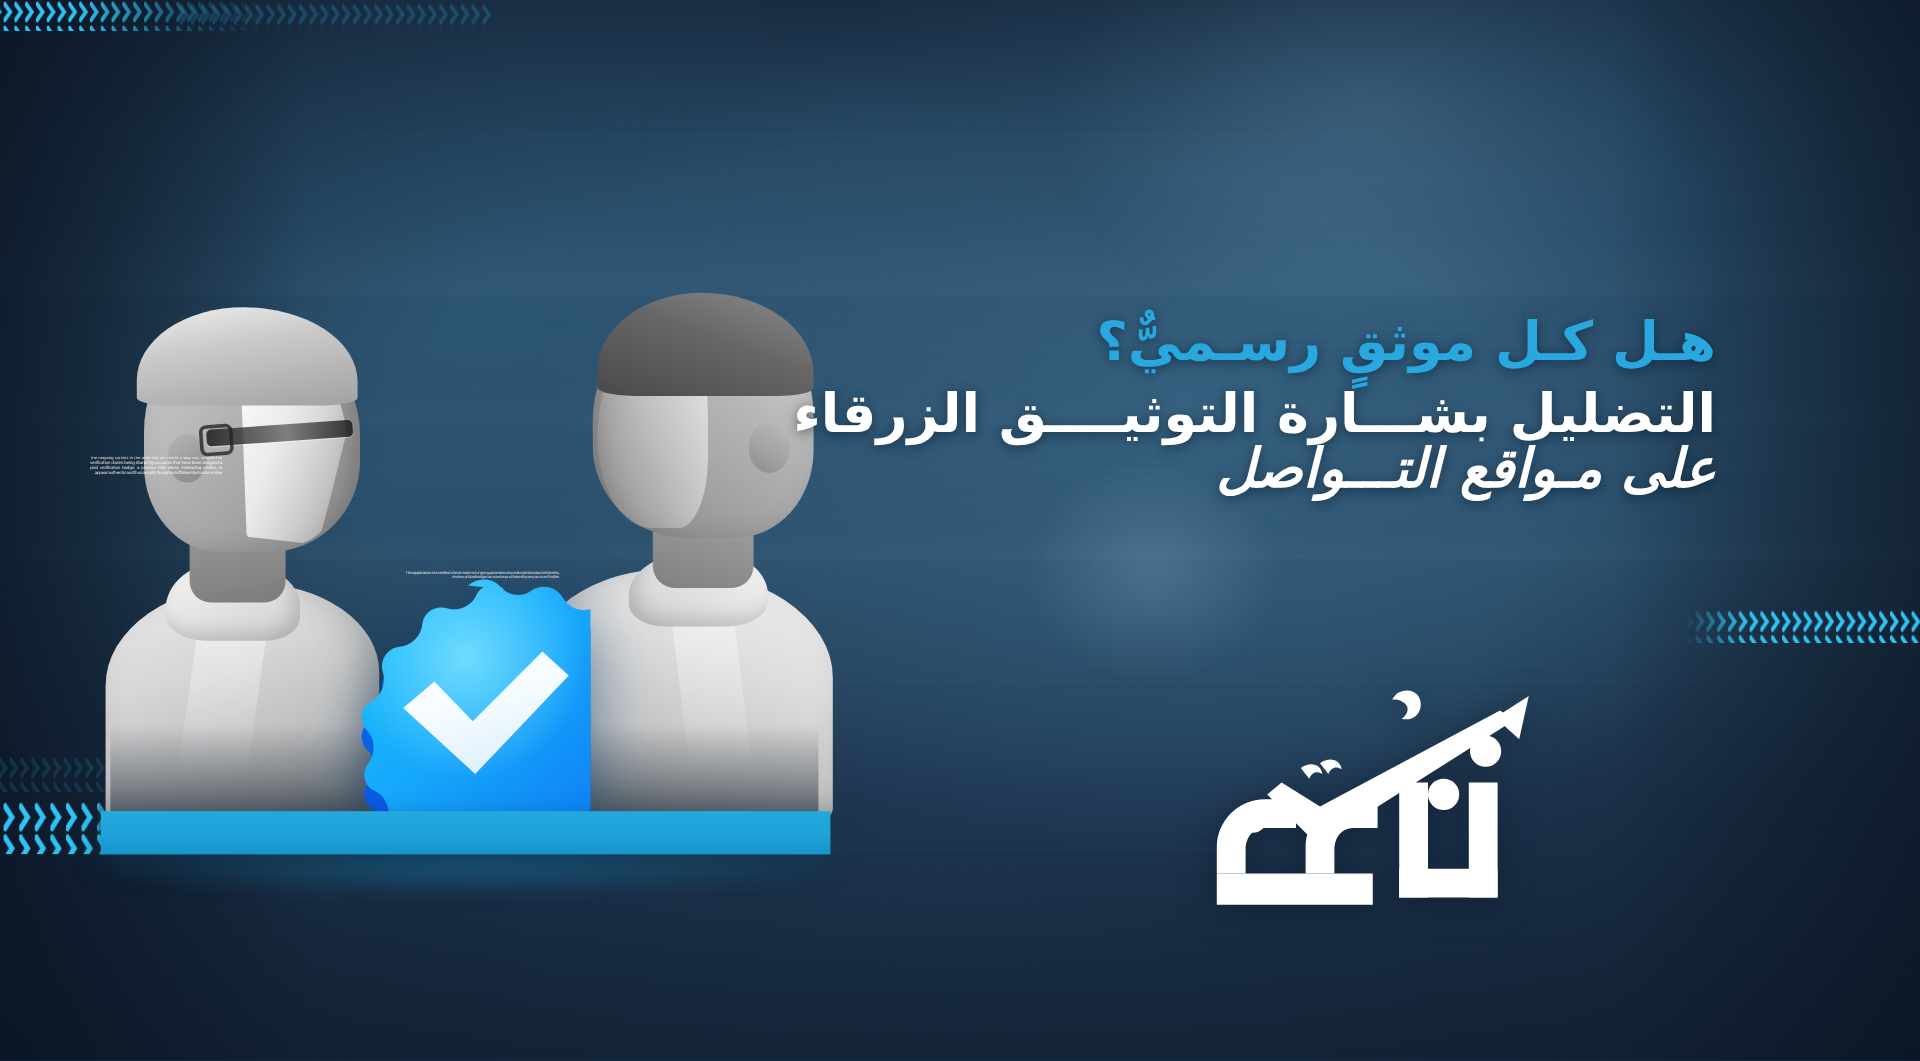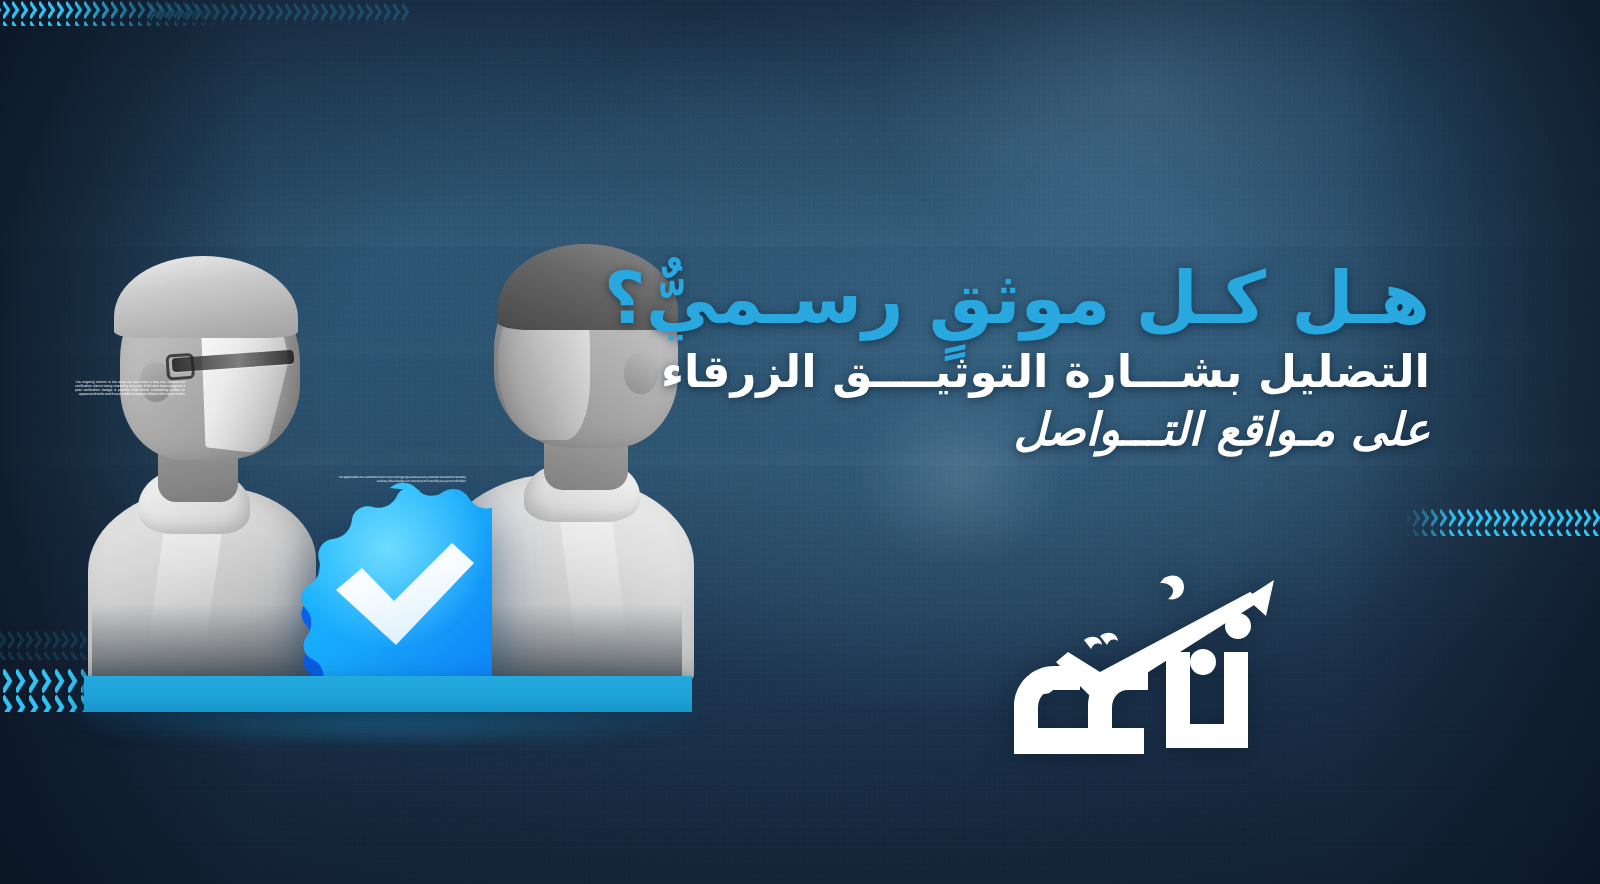--- a/index.html
+++ b/index.html
@@ -251,28 +251,27 @@
     direction: rtl;
   }
   .hl-line {
     font-weight: bold;
     line-height: 1.02;
     white-space: nowrap;
     text-shadow: 0 2px 10px rgba(6,22,38,.55);
   }
   .hl-1 {
     color: #29a8e0;
-    font-size: 72px;
+    font-size: 45px;
     letter-spacing: 0px;
     margin-bottom: 14px;
   }
   .hl-2 {
     color: #ffffff;
     font-size: 45px;
-    margin-bottom: 12px;
   }
   .hl-3 {
     color: #ffffff;
     font-size: 45px;
     font-style: italic;
   }
 
   
   .logo {
     position: absolute;

